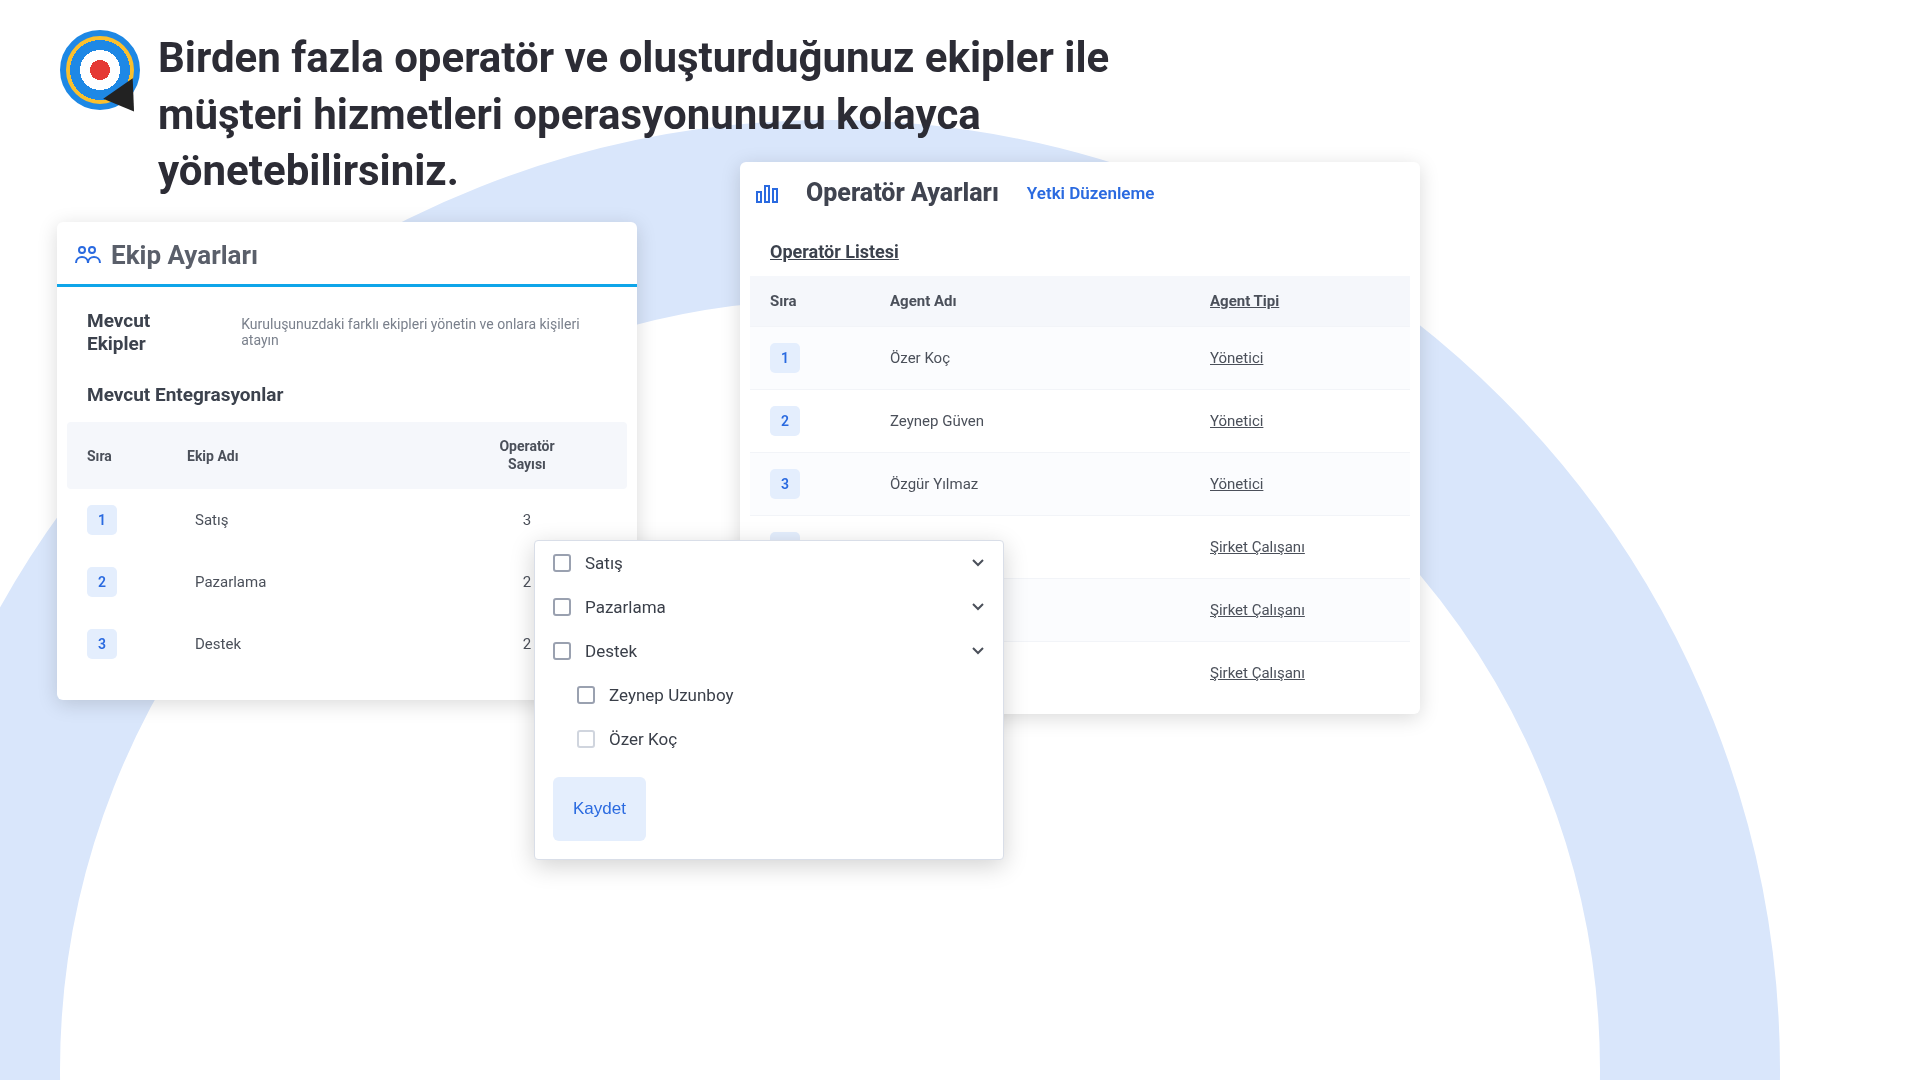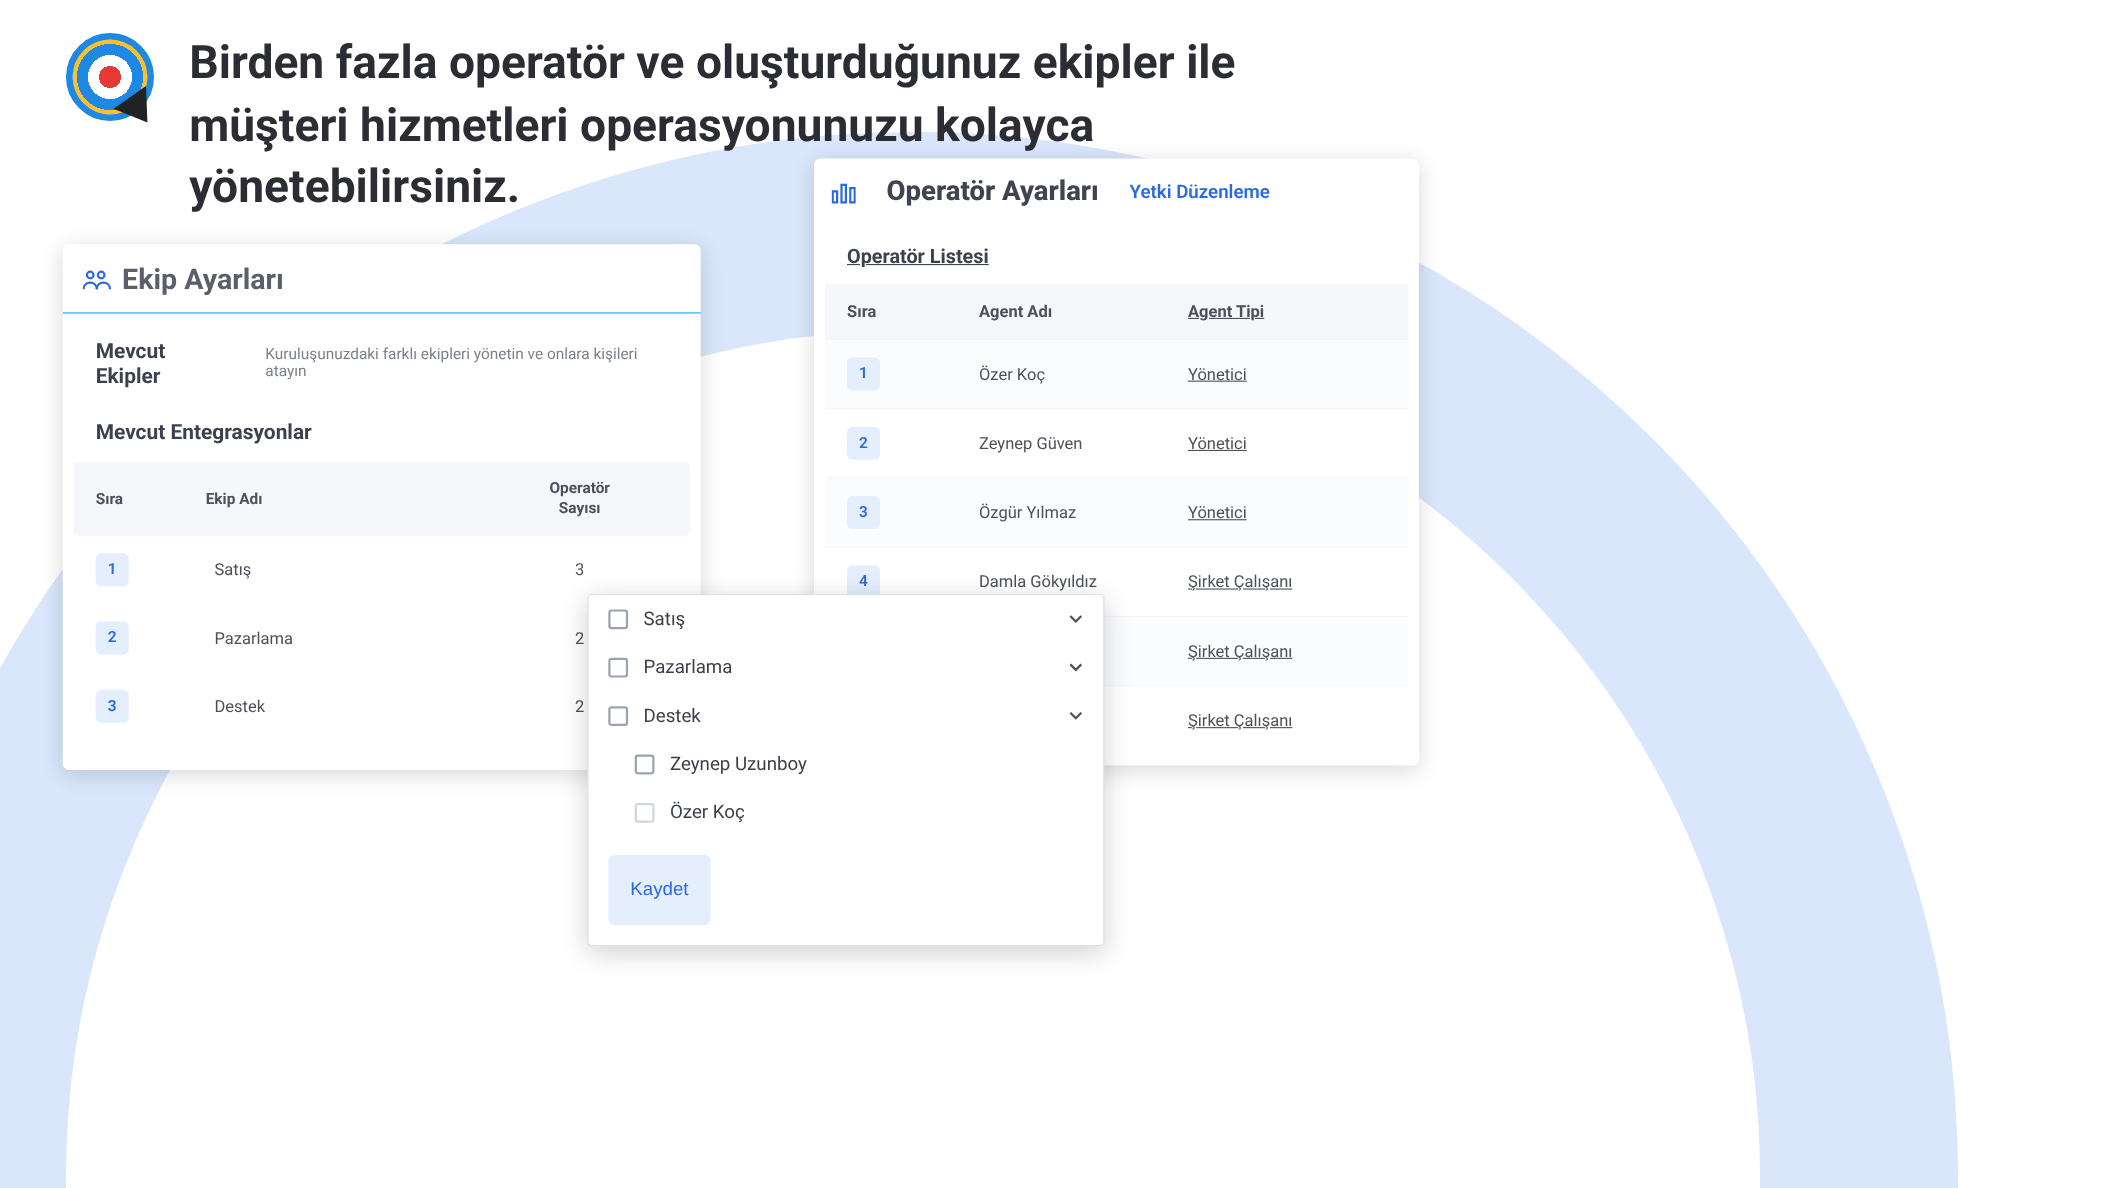--- a/index.html
+++ b/index.html
@@ -7,54 +7,54 @@
   width:1920px; height:1080px;
   font-family:-apple-system,BlinkMacSystemFont,"Segoe UI",Roboto,sans-serif;
   background:#fff; position:relative; overflow:hidden;
 }
 
 .bg-arc {
   position:absolute; left:-120px; top:120px; width:1900px; height:1900px;
   border:180px solid #d9e6fb; border-radius:50%; z-index:0;
 }
 
-.hero { position:absolute; left:60px; top:30px; display:flex; align-items:flex-start; gap:32px; z-index:5; }
+.hero { position:absolute; left:60px; top:30px; display:flex; align-items:flex-start; gap:18px; z-index:5; }
 .target-icon {
   width:80px; height:80px; border-radius:50%;
   background:repeating-radial-gradient(circle,#e53935 0 10px,#fff 10px 20px,#1e88e5 20px 30px,#fbc02d 30px 40px);
   border:6px solid #1e88e5; position:relative;
 }
 .target-icon::after{
   content:""; position:absolute; right:-10px; bottom:-10px;
   width:0;height:0;border-left:18px solid transparent;border-right:18px solid transparent;border-top:28px solid #222;transform:rotate(-35deg);
 }
 .hero h1{font-size:42px;font-weight:700;color:#2c2c35;line-height:1.35;max-width:1100px;}
 
 .panel{position:absolute;background:#fff;border-radius:6px;box-shadow:0 4px 20px rgba(0,0,0,.15);z-index:10;}
-.panel-header{display:flex;align-items:center;gap:10px;padding:18px 18px 14px;border-bottom:1px solid #0ea5e9;}
+.panel-header{display:flex;align-items:center;gap:10px;padding:18px 18px 14px;border-bottom:3px solid #0ea5e9;}
 .panel-header .title{font-size:26px;font-weight:700;color:#5a5f6a;}
 .ico{display:inline-flex;align-items:center;justify-content:center;}
 .ico svg{display:block;}
 .link{color:#2a6ae0;font-weight:600;font-size:17px;cursor:pointer;}
 
 #panel-teams{left:57px;top:222px;width:580px;height:478px;}
 .subhead{display:flex;align-items:center;gap:32px;padding:22px 30px 18px;}
 .subhead .st{font-size:19px;font-weight:700;color:#3c424d;}
 .subhead .sd{font-size:14px;color:#7a808c;}
 .secname{padding:10px 30px 16px;font-size:19px;font-weight:700;color:#3c424d;}
 .tbl{width:calc(100% - 20px);margin:0 10px;}
 .thead,.trow{display:grid;grid-template-columns:100px 1fr 160px;align-items:center;padding:16px 20px;}
 .thead{background:#f5f7fb;font-size:14px;font-weight:700;color:#4b505a;border-radius:4px;}
 .thead .c3{text-align:center;line-height:1.25;}
 .trow{font-size:15px;color:#4b505a;}
 .trow .c2{text-align:left;padding-left:8px;}
 .trow .c3{text-align:center;}
 .badge{display:inline-flex;width:30px;height:30px;align-items:center;justify-content:center;background:#e4eefd;color:#2a6ae0;font-weight:600;border-radius:5px;font-size:14px;}
 
-#panel-ops{left:740px;top:144px;width:550px;}
+#panel-ops{left:740px;top:162px;width:680px;}
 .op-header{display:flex;align-items:center;gap:28px;padding:16px 16px 14px;}
 .op-header .title{font-size:25px;font-weight:800;color:#404450;}
 .op-list-title{padding:20px 20px 14px;font-size:18px;font-weight:700;color:#3c424d;text-decoration:underline;}
 .othead,.orow{display:grid;grid-template-columns:120px 1fr 180px;align-items:center;padding:16px 20px;font-size:15px;color:#4b505a;}
 .othead{background:#f5f7fb;font-weight:700;}
 .othead .c3,.orow .c3{text-align:left;text-decoration:underline;}
 .orow{border-top:1px solid #f2f4f8;}
 .orow:nth-child(odd){background:#fbfcfe;}
 
 #dropdown{position:absolute;left:534px;top:540px;width:470px;background:#fff;border:1px solid #d9dee8;border-radius:4px;z-index:30;box-shadow:0 6px 24px rgba(0,0,0,.18);}

